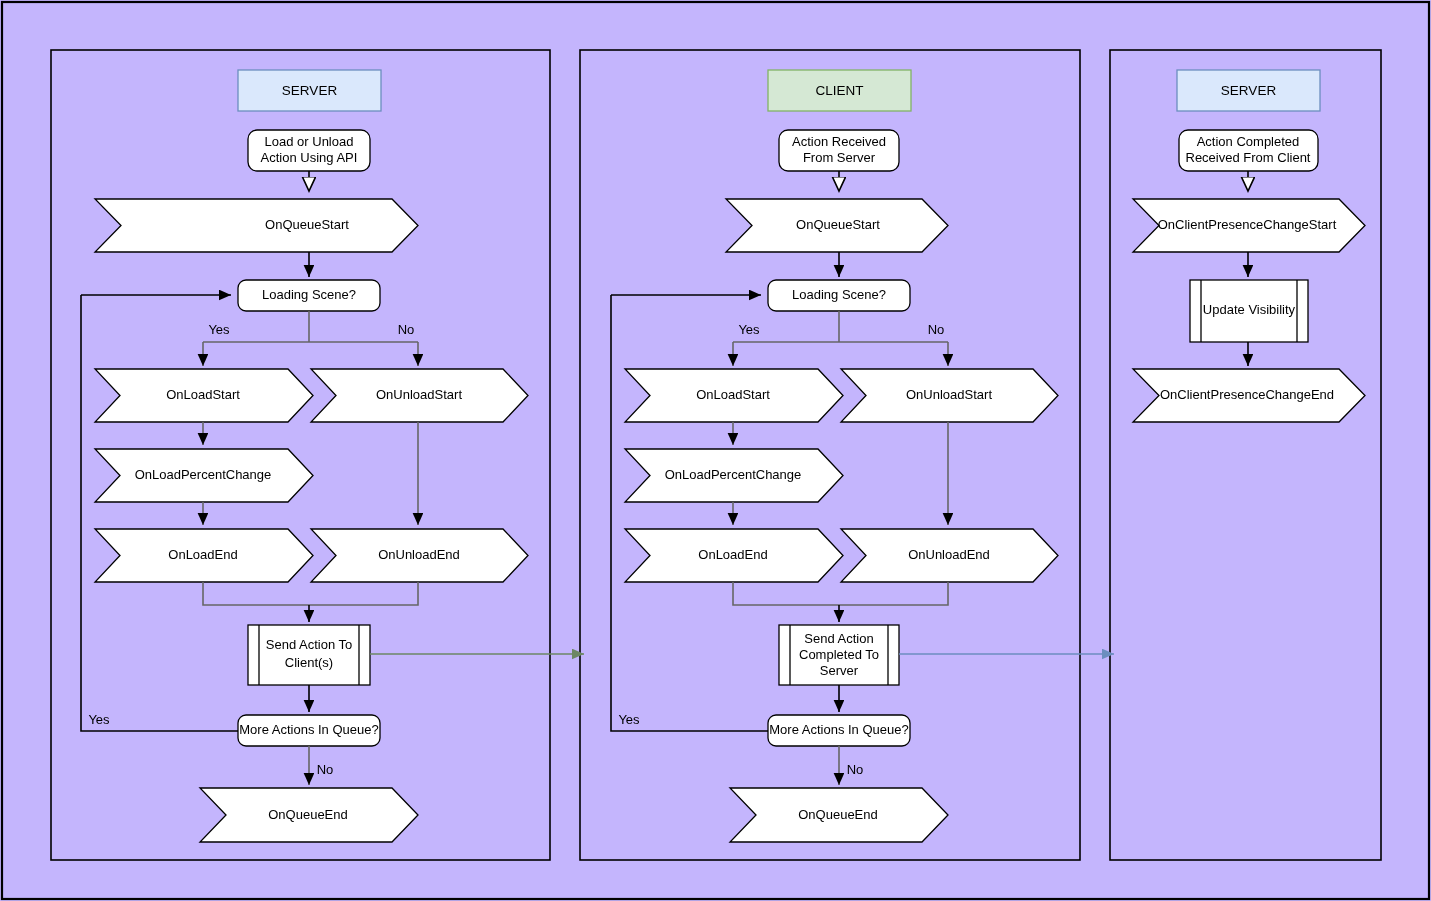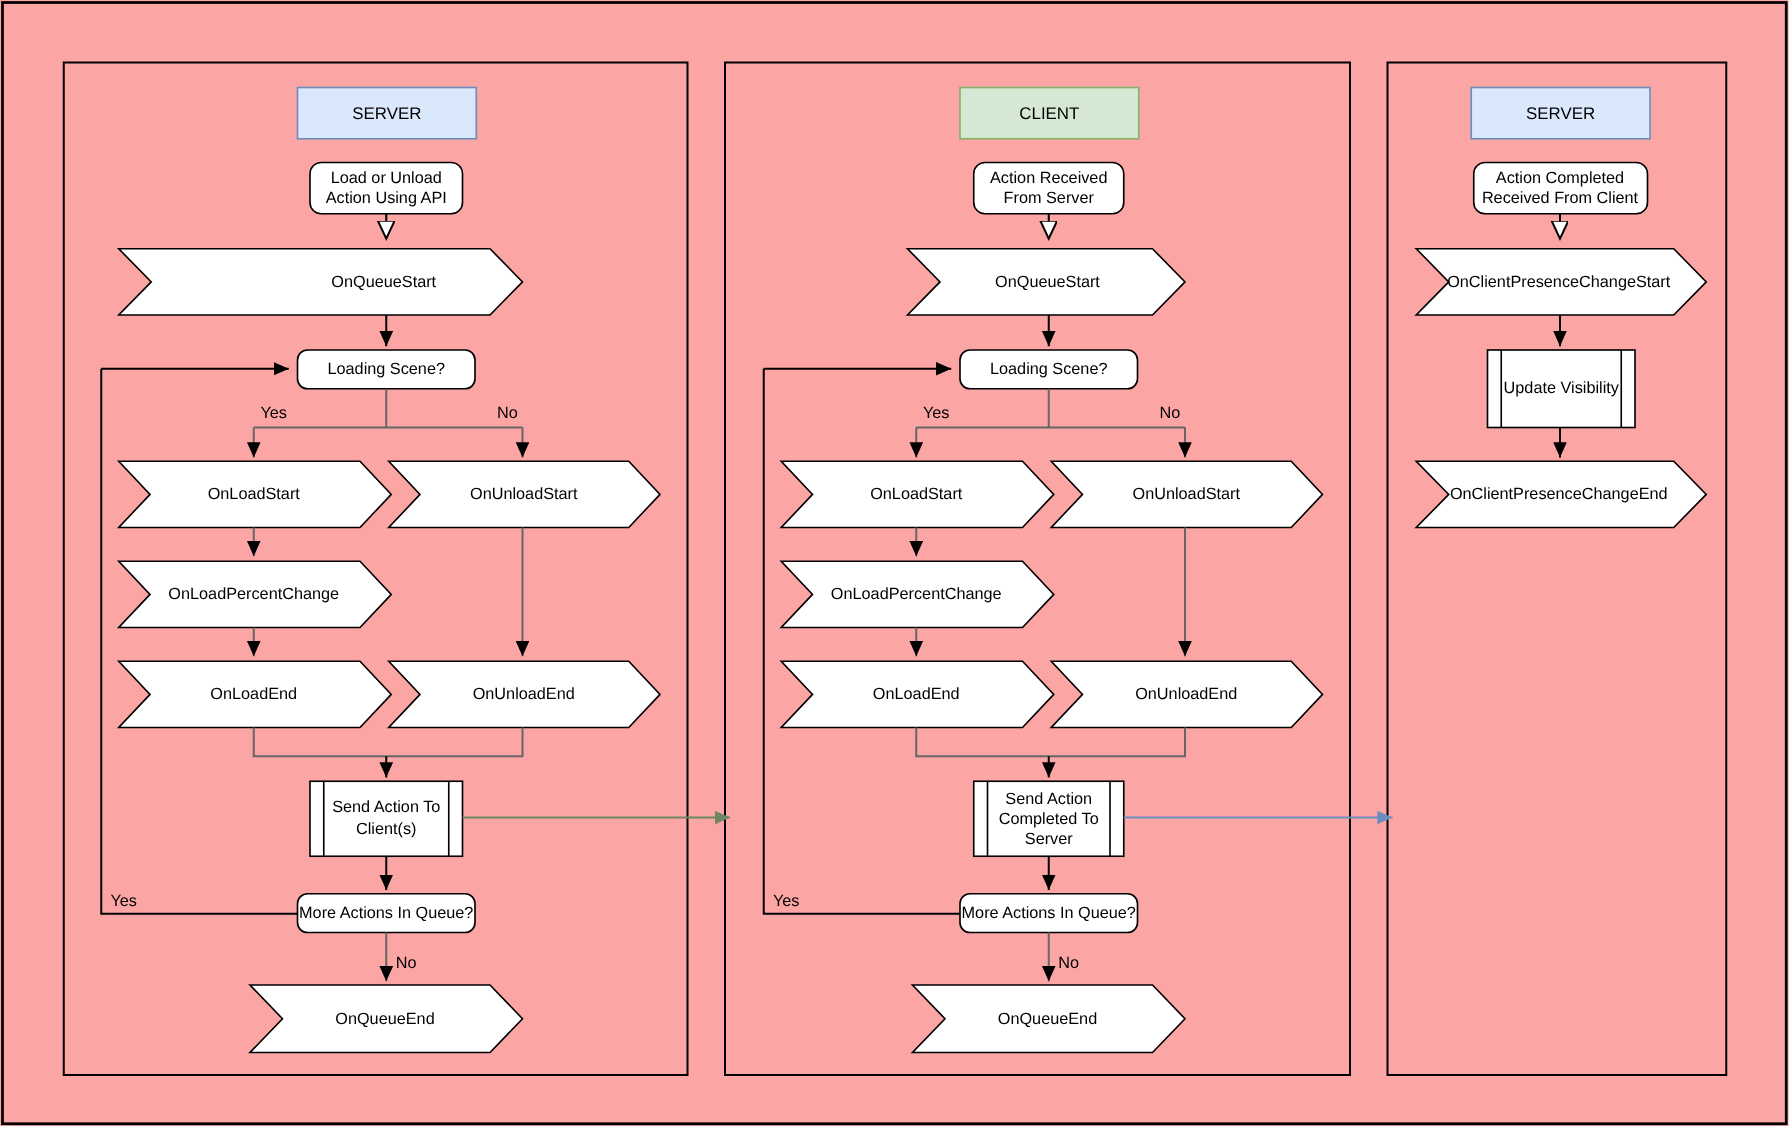--- a/index.html
+++ b/index.html
@@ -7,21 +7,21 @@
     padding: 0;
     background: #ffffff;
   }
   body {
     font-family: "Liberation Sans", sans-serif;
   }
   #canvas {
     position: relative;
     width: 1431px;
     height: 901px;
-    background: #fca5a5;
+    background: #c4b5fd;
     overflow: hidden;
     text-align: center;
   }
   svg.diagram {
     position: absolute;
     left: 0;
     top: 0;
     width: 1431px;
     height: 901px;
     shape-rendering: geometricPrecision;

